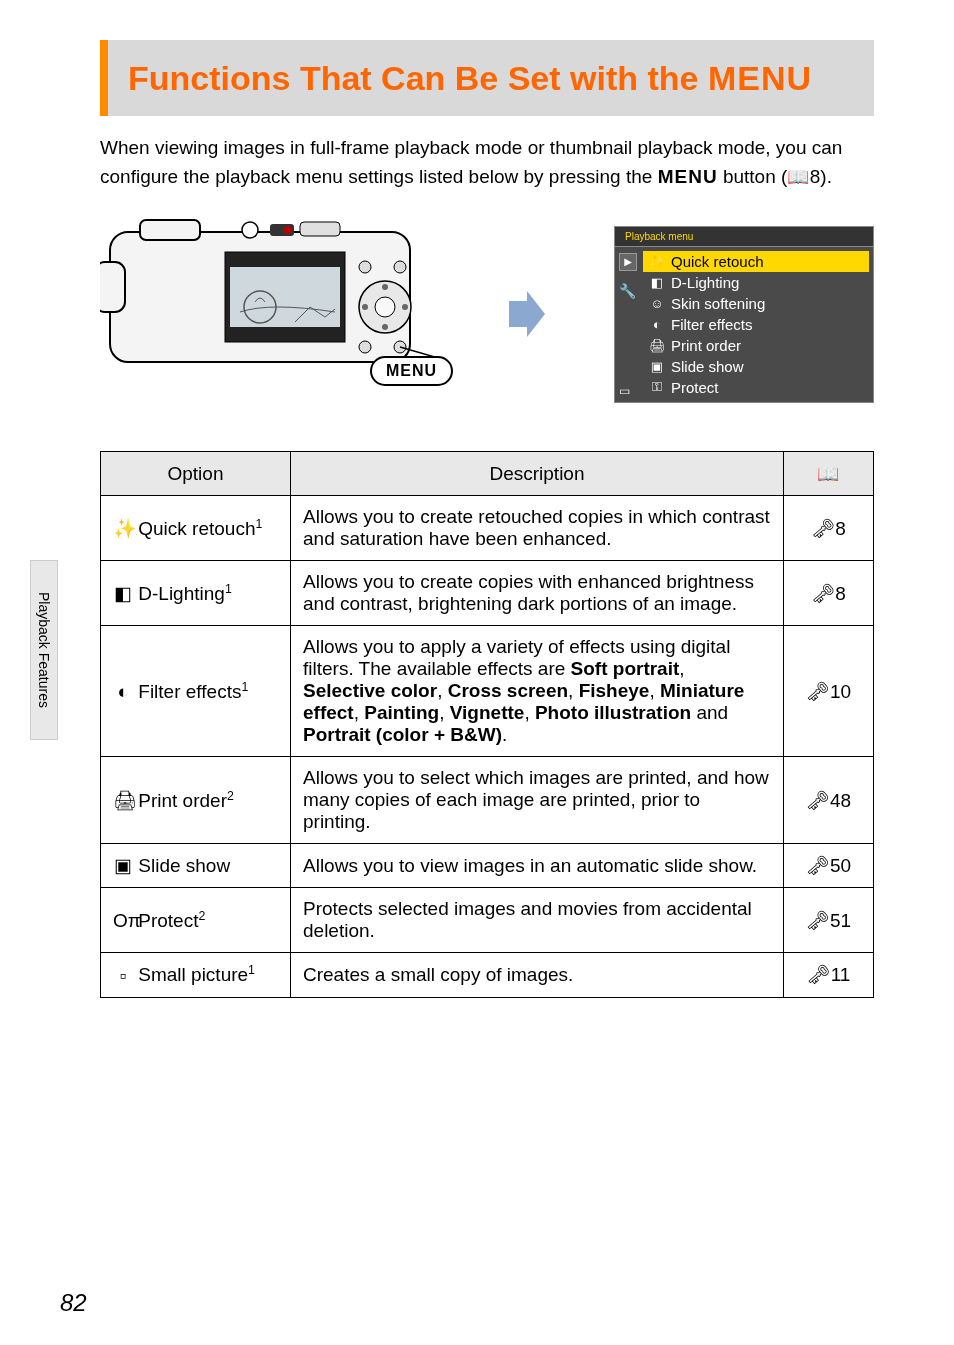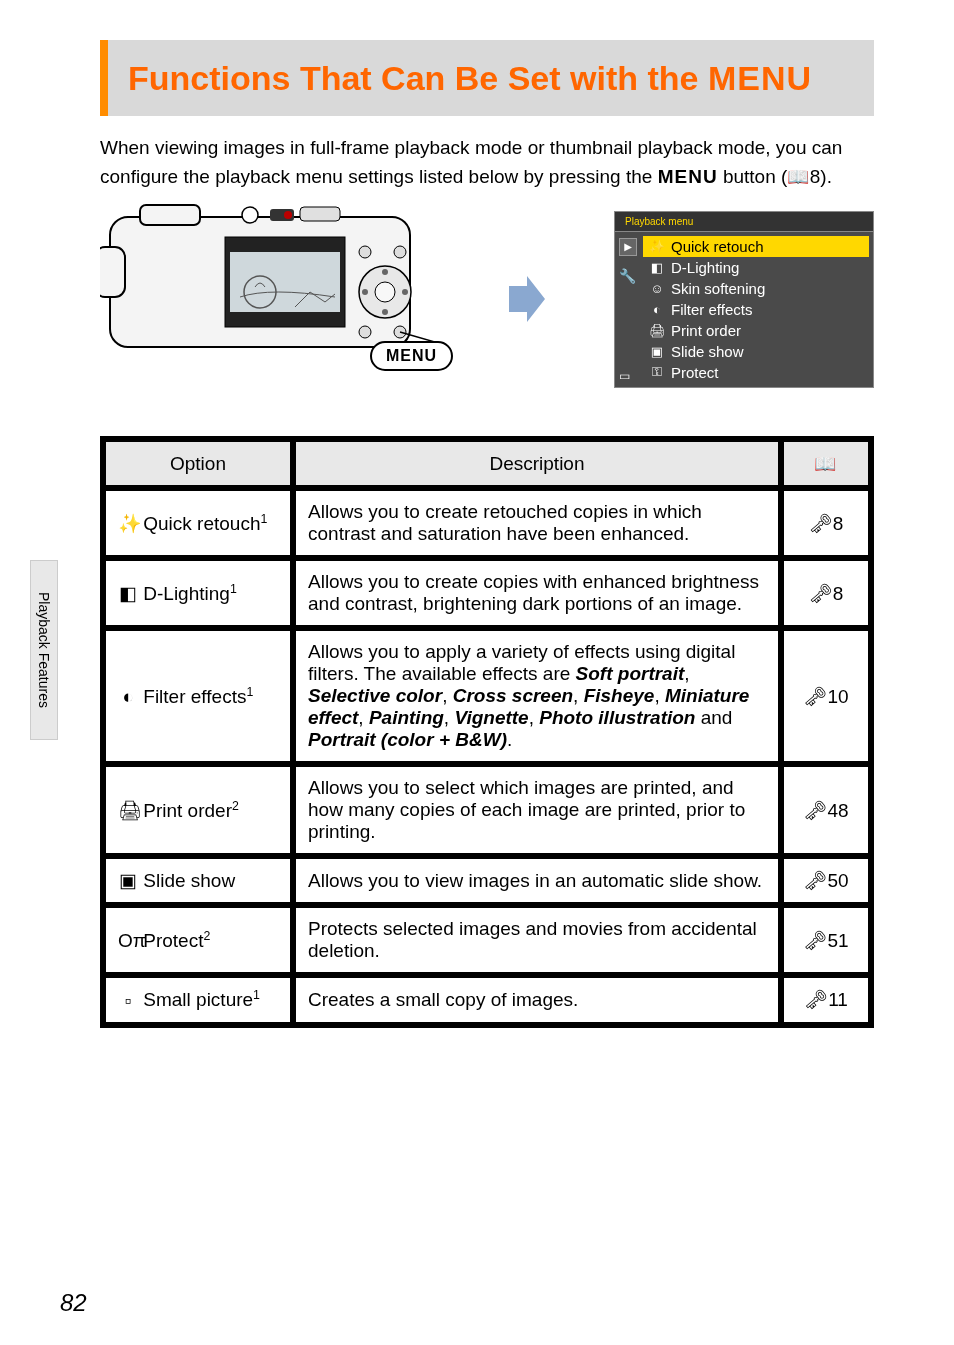--- a/index.html
+++ b/index.html
@@ -24,21 +24,21 @@
   }
   .heading-block h1 {
     color: #ff6600;
     font-size: 34px;
     font-weight: 700;
     line-height: 1.3;
   }
   .intro {
     font-size: 19px;
     line-height: 1.5;
-    margin-bottom: 6px;
+    margin-bottom: 21px;
   }
   .intro .menu-label { font-weight: 700; font-family: Arial, sans-serif; letter-spacing: 1px; }
   .book-icon { display:inline-block; font-size:18px; vertical-align:middle; }
   .diagram-row {
     display: flex;
     align-items: center;
     justify-content: space-between;
     margin-bottom: 35px;
     gap: 20px;
   }
@@ -90,21 +90,21 @@
     background: #ffd800;
     color: #000;
   }
   .menu-items .item .ico { width: 16px; display:inline-block; text-align:center; font-size:13px; }
   table.options {
     width: 100%;
     border-collapse: collapse;
     font-size: 19px;
   }
   table.options th, table.options td {
-    border: 6px solid #000000;
+    border: 1px solid #000000;
     padding: 10px 12px;
     vertical-align: middle;
     text-align: left;
   }
   table.options th {
     background: #e8e8e8;
     font-weight: 400;
     text-align: center;
   }
   table.options td.opt-col { width: 190px; }
@@ -127,21 +127,21 @@
     font-size: 14px;
     border: 1px solid #ccc;
   }
   .page-num {
     position: absolute;
     bottom: 28px;
     left: 60px;
     font-style: italic;
     font-size: 24px;
   }
-  .bold { font-weight: 700; font-style: italic; }
+  .bold { font-weight: 700; }
   .menu-word { font-family: Arial, sans-serif; font-weight:700; letter-spacing:1px; }
 </style>
 </head>
 <body>
 
 <div class="page">
 
   <div class="heading-block">
     <h1>
       <span>Functions That Can Be Set with the </span><span class="menu-word">MENU</span><br>

